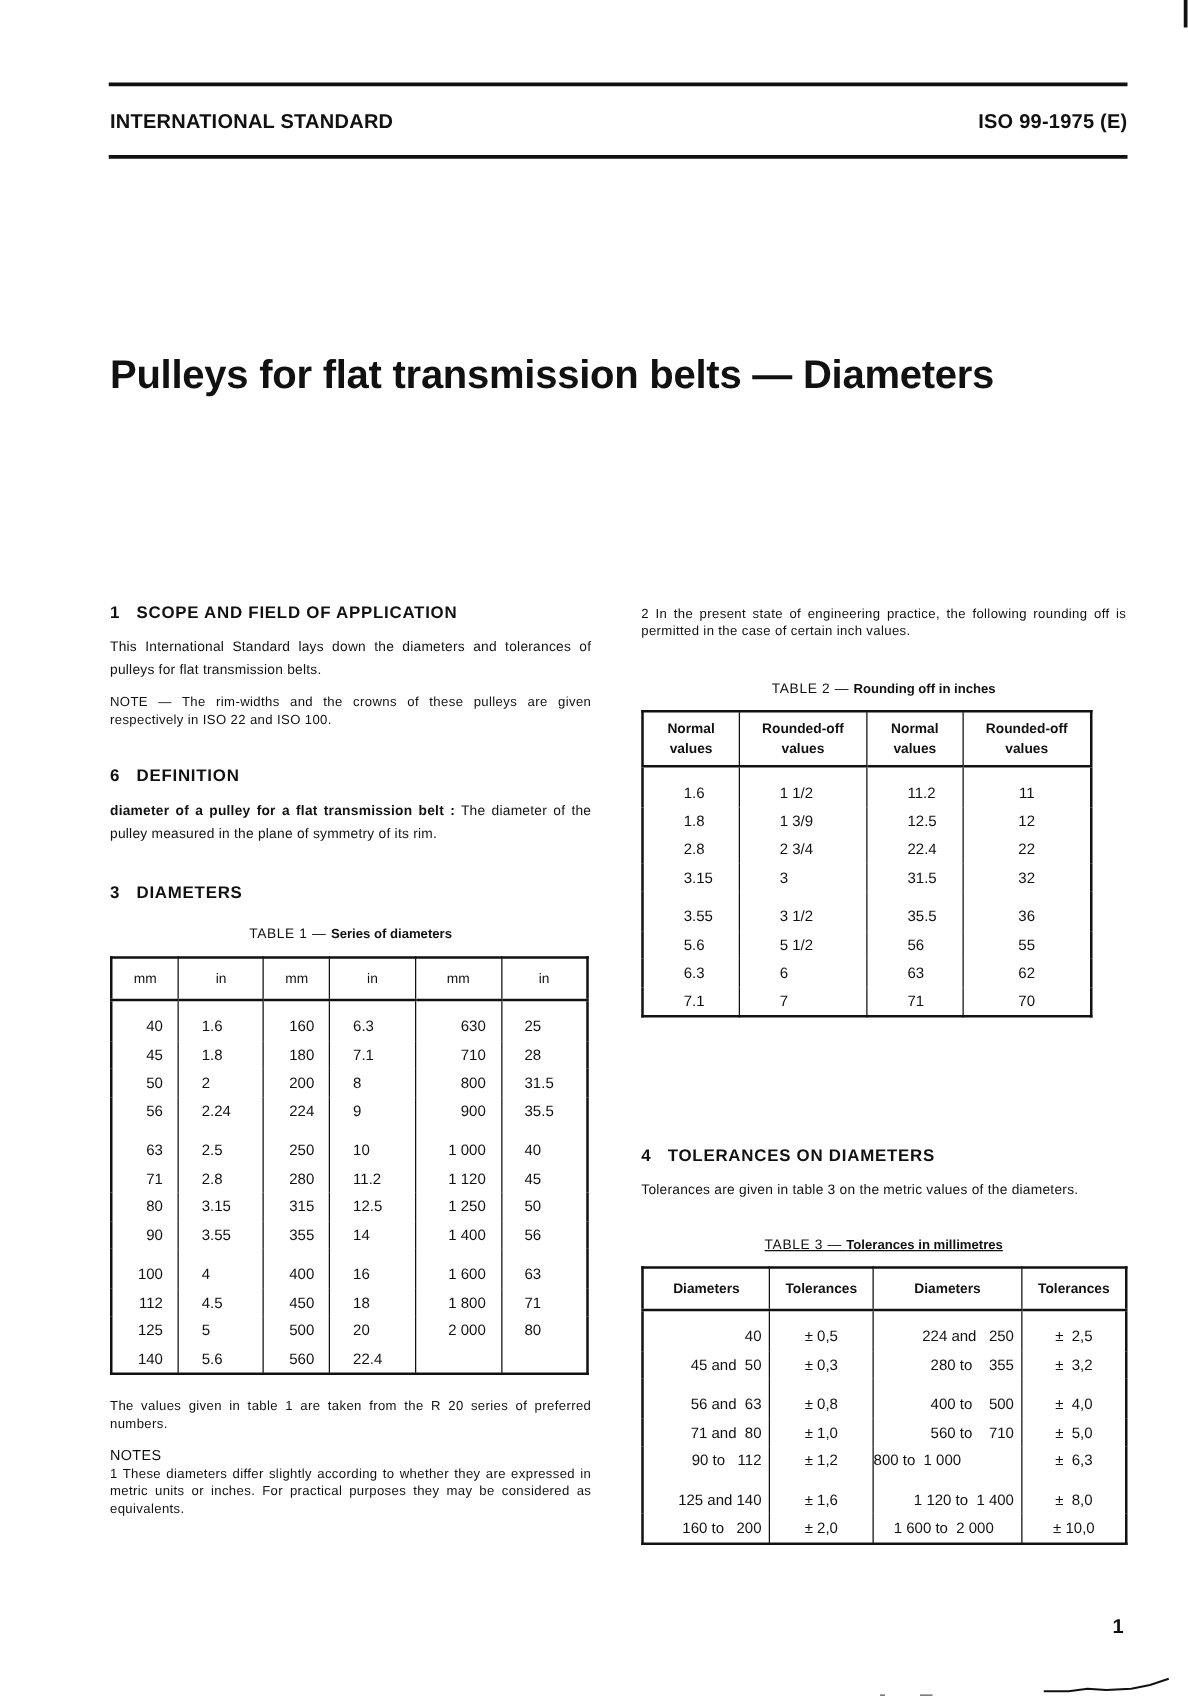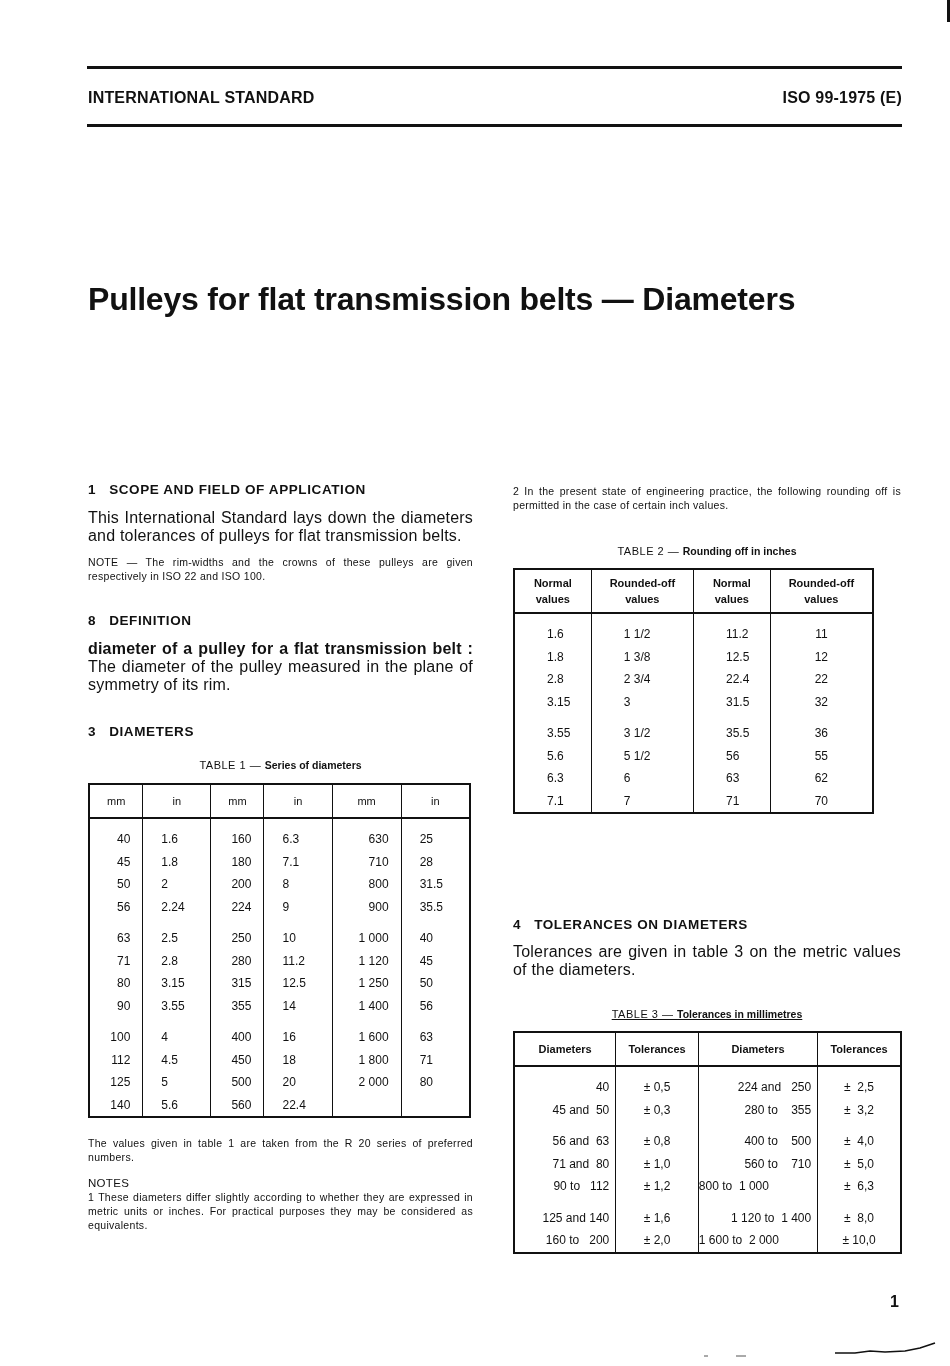--- a/index.html
+++ b/index.html
@@ -5,21 +5,21 @@
   html, body { margin: 0; padding: 0; background: #ffffff; }
   body {
     width: 950px; height: 1366px; position: relative; overflow: hidden;
     font-family: "Liberation Sans", "DejaVu Sans", sans-serif; color: #111;
   }
   .rule { position: absolute; left: 87px; width: 815px; height: 3px; background: #111; }
   .hdr { position: absolute; top: 89px; font-size: 16px; font-weight: bold; letter-spacing: 0.2px; }
   .title { position: absolute; left: 88px; top: 281px; font-size: 32px; font-weight: bold; letter-spacing: -0.2px; }
   .col { position: absolute; }
   .h2 { font-size: 13.5px; font-weight: bold; letter-spacing: 0.6px; margin: 0; }
-  .p { font-size: 16px; line-height: 18px; text-align: justify; margin: 0; letter-spacing: 0.2px; }
+  .p { font-size: 11px; line-height: 18px; text-align: justify; margin: 0; letter-spacing: 0.2px; }
   .small { font-size: 10.5px; line-height: 14px; text-align: justify; margin: 0; letter-spacing: 0.3px; }
   .caption { font-size: 11px; text-align: center; letter-spacing: 0.5px; }
   .caption b { letter-spacing: 0; font-size: 10.5px; }
   table { border-collapse: collapse; font-size: 12px; }
   table.t { border: 2px solid #111; }
   table.t th, table.t td { border-left: 1.5px solid #111; border-right: 1.5px solid #111; }
   table.t th { border-bottom: 2px solid #111; font-weight: normal; font-size: 11px; height: 30px; }
   table.t td { height: 22.5px; padding: 0; }
   .gap td { padding-top: 9px !important; }
   .lm { text-align: right; padding-right: 12px !important; }
@@ -37,21 +37,21 @@
 <div class="hdr" style="right:48px;">ISO 99-1975 (E)</div>
 <div class="rule" style="top:124px;"></div>
 
 <div class="title">Pulleys for flat transmission belts — Diameters</div>
 
 <div class="col" style="left:88px; top:482px; width:385px;">
   <h2 class="h2" style="white-space:pre;">1   SCOPE AND FIELD OF APPLICATION</h2>
   <p class="p" style="margin-top:12px;">This International Standard lays down the diameters and tolerances of pulleys for flat transmission belts.</p>
   <p class="small" style="margin-top:10px;">NOTE — The rim-widths and the crowns of these pulleys are given respectively in ISO 22 and ISO 100.</p>
 
-  <h2 class="h2" style="white-space:pre; margin-top:30px;">8   DEFINITION</h2>
+  <h2 class="h2" style="white-space:pre; margin-top:30px;">6   DEFINITION</h2>
   <p class="p" style="margin-top:12px;">
     <b>diameter of a pulley for a flat transmission belt :</b><span> The diameter of the pulley measured in the plane of symmetry of its rim.</span>
   </p>
 
   <h2 class="h2" style="white-space:pre; margin-top:30px;">3   DIAMETERS</h2>
 
   <div class="caption" style="margin-top:20px;">
     <span>TABLE 1 — </span><b>Series of diameters</b>
   </div>
 
@@ -188,21 +188,21 @@
       </thead>
     <tbody>
         <tr class="gap">
           <td style="text-align: left; padding-left: 32px;">1.6</td>
           <td style="text-align: left; padding-left: 32px;">1 1/2</td>
           <td style="text-align: left; padding-left: 32px;">11.2</td>
           <td style="text-align: center; padding-left: 0px;">11</td>
         </tr>
         <tr>
           <td style="text-align: left; padding-left: 32px;">1.8</td>
-          <td style="text-align: left; padding-left: 32px;">1 3/8</td>
+          <td style="text-align: left; padding-left: 32px;">1 3/9</td>
           <td style="text-align: left; padding-left: 32px;">12.5</td>
           <td style="text-align: center; padding-left: 0px;">12</td>
         </tr>
         <tr>
           <td style="text-align: left; padding-left: 32px;">2.8</td>
           <td style="text-align: left; padding-left: 32px;">2 3/4</td>
           <td style="text-align: left; padding-left: 32px;">22.4</td>
           <td style="text-align: center; padding-left: 0px;">22</td>
         </tr>
         <tr>
@@ -286,21 +286,21 @@
         </tr>
         <tr class="gap">
           <td style="text-align: right; padding-right: 6px; white-space: pre;">125 and 140</td>
           <td style="text-align: center; padding-right: 0px; white-space: pre;">± 1,6</td>
           <td style="text-align: right; padding-right: 6px; white-space: pre;">1 120 to  1 400</td>
           <td style="text-align: center; padding-right: 0px; white-space: pre;">±  8,0</td>
         </tr>
         <tr>
           <td style="text-align: right; padding-right: 6px; white-space: pre;">160 to   200</td>
           <td style="text-align: center; padding-right: 0px; white-space: pre;">± 2,0</td>
-          <td style="text-align: left; padding-right: 6px; white-space: pre;">1 600 to  2 000</td>
+          <td style="text-align: center; padding-right: 6px; white-space: pre;">1 600 to  2 000</td>
           <td style="text-align: center; padding-right: 0px; white-space: pre;">± 10,0</td>
         </tr>
       </tbody>
   </table>
 </div>
 
 <div class="pagenum">1</div>
 
 <svg class="scrib" width="110" height="20" style="left:830px; top:1340px;">
   <path d="M5 13 L25 13 L40 11 L55 12 L75 11 L90 8 L105 3" stroke="#111" stroke-width="1.6" fill="none"></path>

